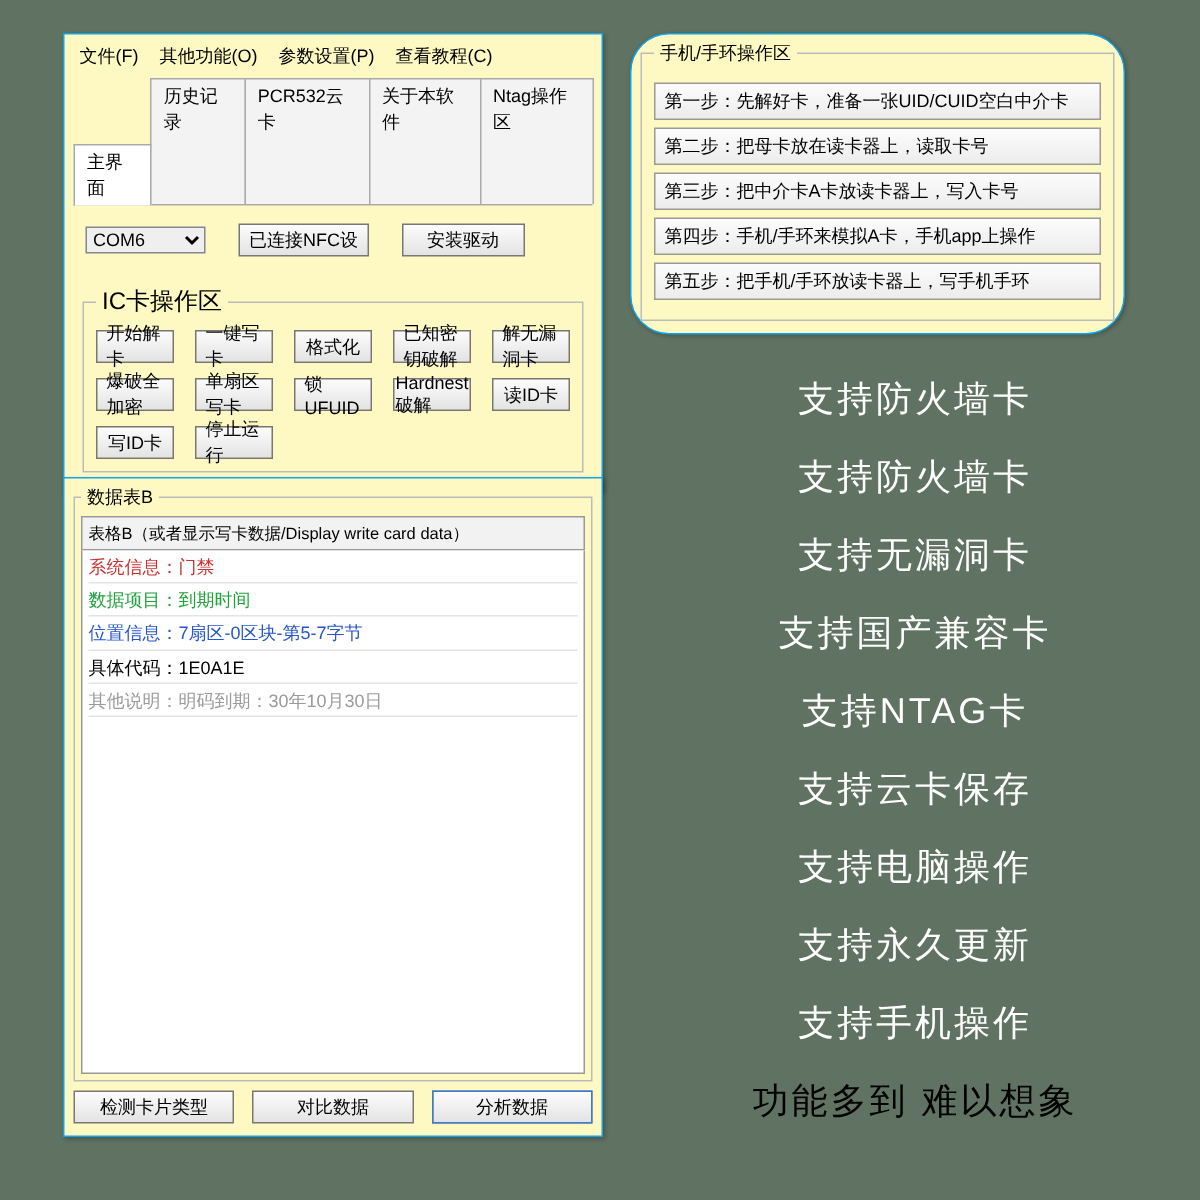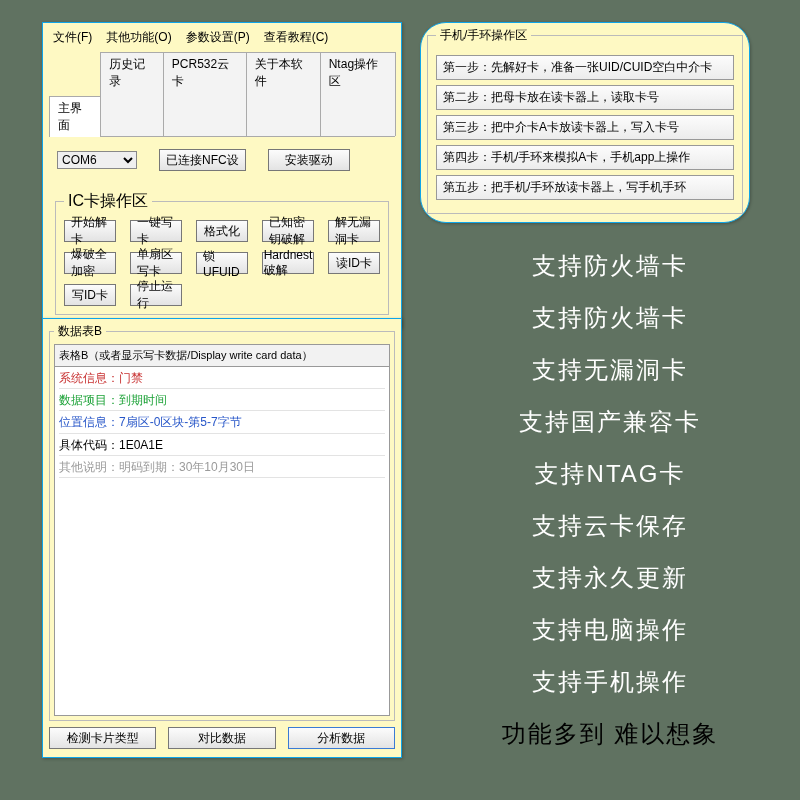--- a/index.html
+++ b/index.html
@@ -274,17 +274,17 @@
   </div>
 </div>
 
 <div class="features">
   <div class="feat">支持防火墙卡</div>
   <div class="feat">支持防火墙卡</div>
   <div class="feat">支持无漏洞卡</div>
   <div class="feat">支持国产兼容卡</div>
   <div class="feat">支持NTAG卡</div>
   <div class="feat">支持云卡保存</div>
+  <div class="feat">支持电脑操作</div>
   <div class="feat">支持永久更新</div>
-  <div class="feat">支持电脑操作</div>
   <div class="feat">支持手机操作</div>
   <div class="feat highlight">功能多到 难以想象</div>
 </div>
 
 </body></html>

